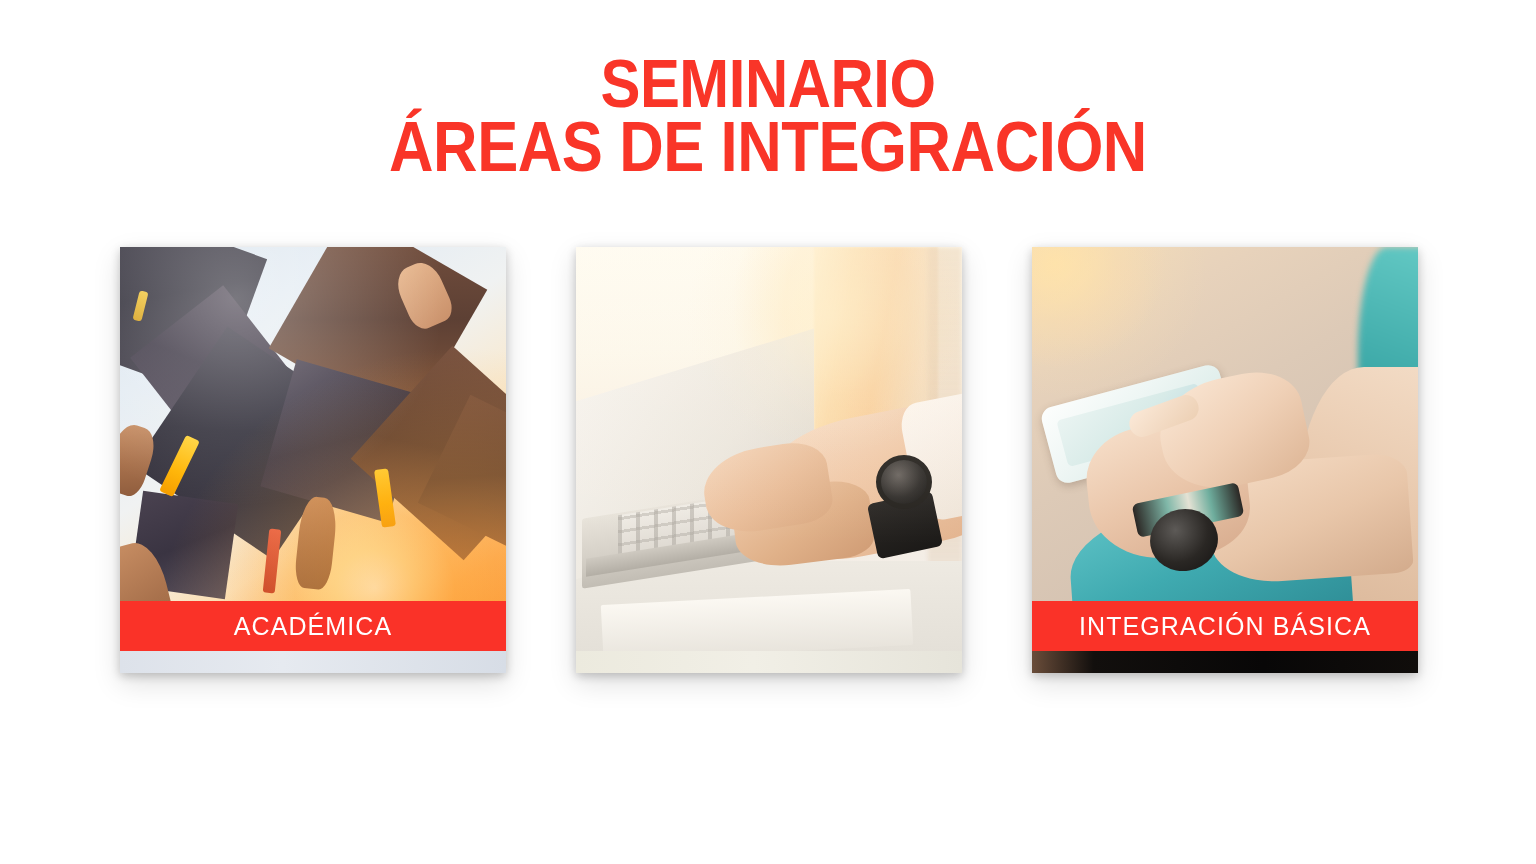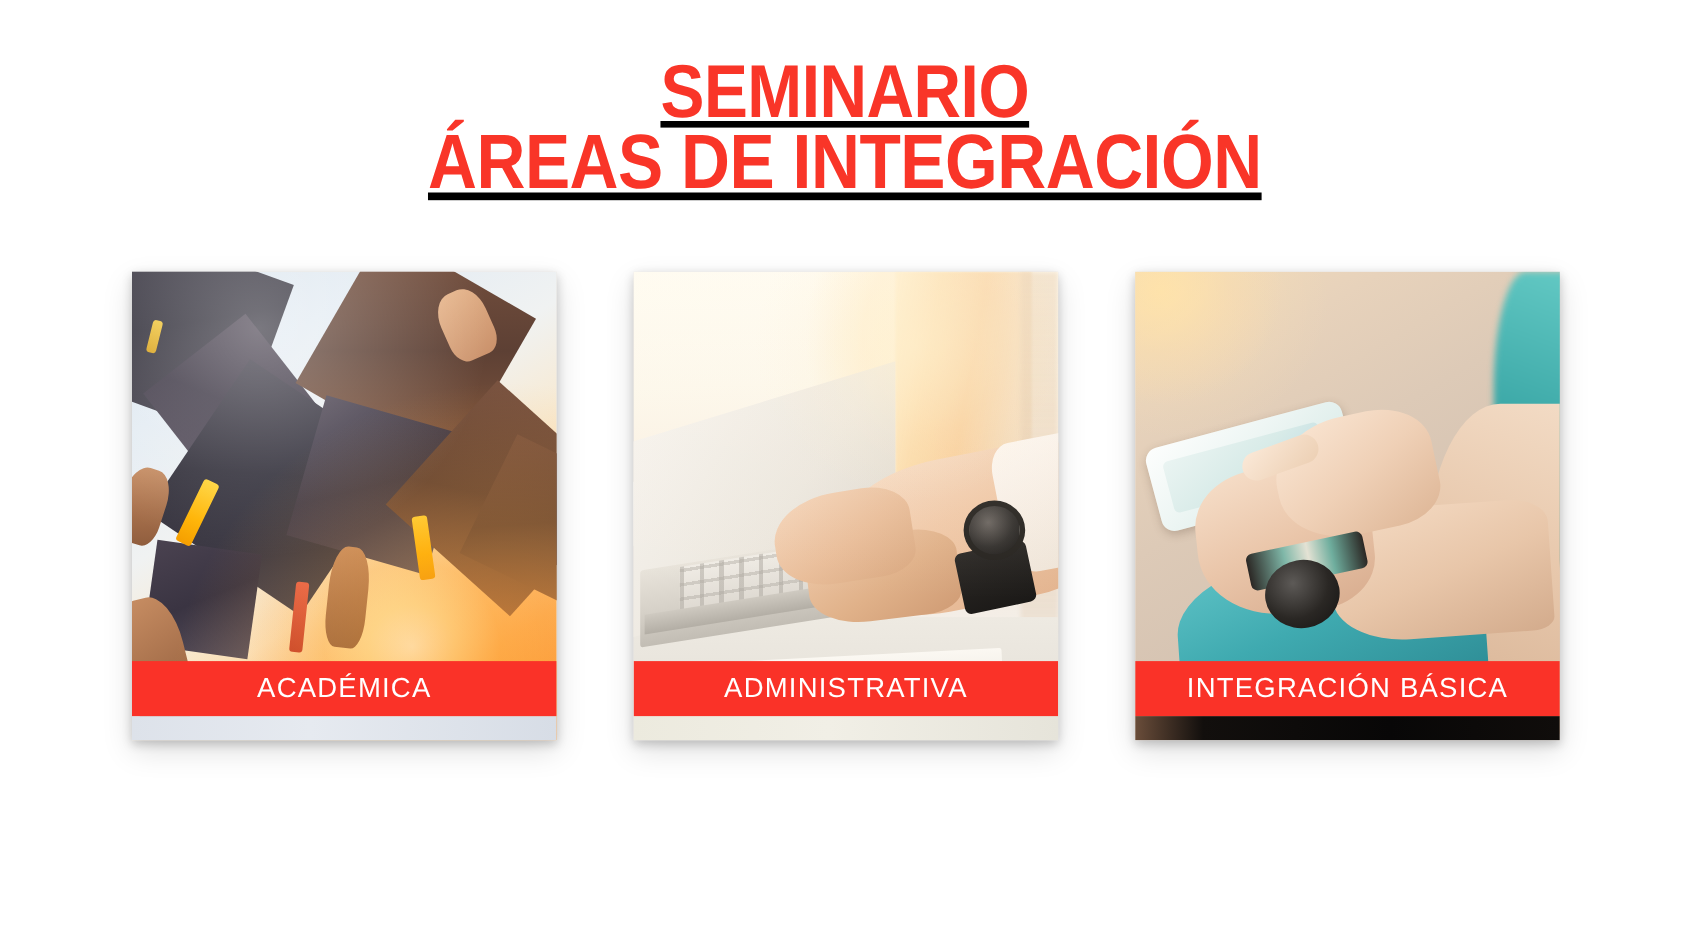--- a/index.html
+++ b/index.html
@@ -25,21 +25,20 @@
   }
 
   
   .title-block {
     position:absolute;
     top:52px;
     left:0;
     width:100%;
     text-align:center;
     user-select:none;
-    text-decoration:underline;
   }
 
   .title-line {
     display:block;
     color:#f93528;
     font-family:"Liberation Sans", sans-serif;
     font-weight:bold;
     font-style:normal;
     line-height:0.93;
     letter-spacing:-0.5px;
@@ -545,23 +544,20 @@
         <div class="laptop-edge"></div>
         <div class="notebook"></div>
         <div class="sleeve"></div>
         <div class="arm"></div>
         <div class="hand-typing-b"></div>
         <div class="hand-typing-a"></div>
         <div class="watch-strap"></div>
         <div class="watch"></div>
         <div class="card2-bottomstrip"></div>
       </div>
-      <div class="card-banner">
-        <span class="card-banner-label">ADMINISTRATIVA</span>
-      </div>
     </div>
 
     <div class="card">
       <div class="card-photo photo-informacion">
         <div class="teal-shoulder"></div>
         <div class="body-arm-right"></div>
         <div class="jeans"></div>
         <div class="phone"></div>
         <div class="phone-screen"></div>
         <div class="phone-line"></div>

